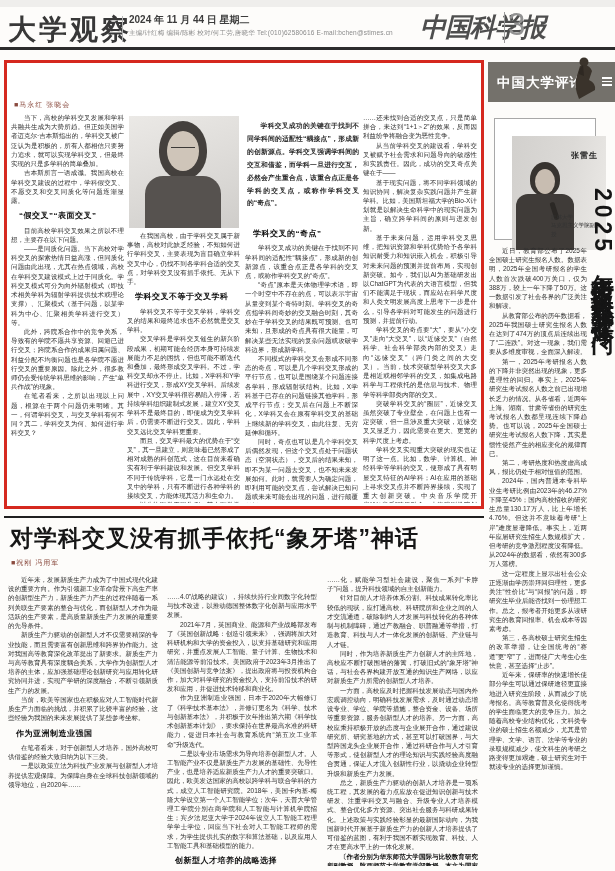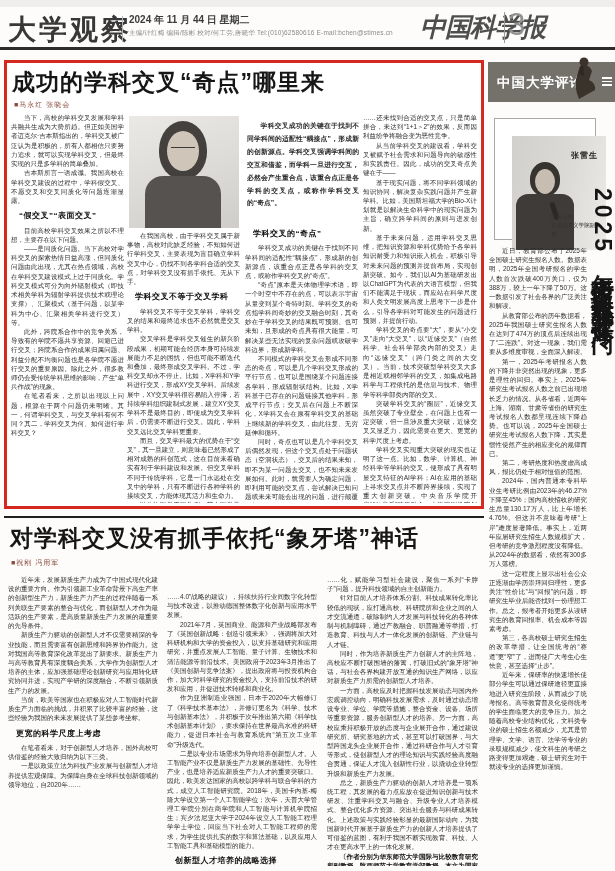--- a/index.html
+++ b/index.html
@@ -80,21 +80,20 @@
     <div class="mast-divider"></div>
     <div class="mast-date">2024 年 11 月 44 日  星期二</div>
     <div class="mast-staff">主编/计红梅 编辑/陈彬 校对/何工劳,唐晓华 Tel:(010)62580616 E-mail:bchen@stimes.cn</div>
     <div class="paper-logo">中国科学报</div>
     <div class="logo-divider"></div>
     <div class="page-num">3</div>
     <div class="mast-rule"></div>
   </header>
 
   <section class="main-article">
-    <h1>成功的学科交叉“奇点”哪里来</h1>
     <div class="byline">■马永红 张晓会</div>
     <div class="col c1">
         <p class="blk-p">当下，高校的学科交叉发展和学科共融共生成为大势所趋。但正如美国学者迈克尔·吉本斯指出的，学科交叉被广泛认为是积极的，所有人都相信只要努力追求，就可以实现学科交叉，但最终实现的只是多学科的简单叠加。</p>
         <p class="blk-p">吉本斯所言一语成谶。我国高校在学科交叉建设的过程中，学科假交叉、不愿交叉和交叉同质化等问题逐渐显露。</p>
         <h4 class="blk-h">“假交叉”“表面交叉”</h4>
         <p class="blk-p">目前高校学科交叉效果之所以不理想，主要存在以下问题。</p>
         <p class="blk-p">——是同质化问题。当下高校对学科交叉的探索热情日益高涨，但同质化问题由此出现，尤其在热点领域，高校在学科交叉建设模式上过于同质化。学科交叉模式可分为向外辐射模式（即技术相关学科为辐射学科提供技术或理论支撑）、汇聚模式（基于问题，以某学科为中心、汇聚相关学科进行交叉）等。</p>
         <p class="blk-p">此外，跨院系合作中的竞争关系，导致有的学院不愿共享资源、回避已进行交叉；跨院系合作的成果归属问题、利益分配不均衡问题也是各学院不愿进行交叉的重要原因。除此之外，很多教师仍会受传统学科思维的影响，产生“单兵作战”的现象。</p>
         <p class="blk-p">在笔者看来，之所以出现以上问题，根源在于两个问题仍未明晰。其一，何谓学科交叉，与交叉学科有何不同？其二，学科交叉为何、如何进行学科交叉？</p>
       </div>
@@ -133,21 +132,21 @@
 
   <div class="bottom-rule"></div>
 
   <section class="bottom-article">
     <h1>对学科交叉没有抓手依托“象牙塔”神话</h1>
     <div class="byline">■祝刚 冯用军</div>
     <div class="col b1">
         <p class="blk-p">近年来，发展新质生产力成为了中国式现代化建设的重要方向。作为引领新工业革命背景下高生产率的创新型生产力，新质生产力产生的过程伴随着一系列关联生产要素的整合与优化，而创新型人才作为最活跃的生产要素，是高质量新质生产力发展的最重要的先导条件。</p>
         <p class="blk-p">新质生产力驱动的创新型人才不仅需要精深的专业技能，而且需要富有创新思维和跨界协作能力。这对我国高等教育深化改革提出了新要求。新质生产力与高等教育具有深度耦合关系，大学作为创新型人才培养的主体，应加强基础理论创新研究与应用转化研究协同并进，实现产学研的深度融合，不断引领新质生产力的发展。</p>
         <p class="blk-p">当前，欧美等国家也在积极应对人工智能时代新质生产力面临的挑战，并积累了比较丰富的经验，这些经验为我国的未来发展提供了某些参考坐标。</p>
-        <h4 class="blk-h">更宽的科学尺度上考虑</h4>
+        <h4 class="blk-h">作为亚洲制造业强国</h4>
         <p class="blk-p">在笔者看来，对于创新型人才培养，国外高校可供借鉴的经验大致归纳为以下三类。</p>
         <p class="blk-p">一是以政策立法为科技产业发展与创新型人才培养提供宏观保障。为保障自身在全球科技创新领域的领导地位，自2020年……</p>
       </div>
     <div class="col b2">
         <p class="blk-pc">……4.0”战略的建议），持续扶持行业间数字化转型与技术改进，以推动德国整体数字化创新与应用水平发展。</p>
         <p class="blk-p">2021年7月，英国商业、能源和产业战略部发布了《英国创新战略：创造引领未来》，强调将加大对科研机构和大学的资金投入，以支持基础研究和应用研究，并重点发展人工智能、量子计算、生物技术和清洁能源等前沿技术。美国政府于2023年3月推出了《美国创新与竞争法案》，提出政府将与投资机构合作，加大对科学研究的资金投入，支持前沿技术的研发和应用，并促进技术转移和商业化。</p>
         <p class="blk-p">作为亚洲制造业强国，日本于2020年大幅修订了《科学技术基本法》，并修订更名为《科学、技术与创新基本法》，并积极于次年推出第六期《科学技术创新基本计划》，要求保持在世界最高水准的科研能力，促进日本社会与教育系统向“第五次工业革命”升级迭代。</p>
         <p class="blk-p">二是以专业市场需求为导向培养创新型人才。人工智能产业不仅是新质生产力发展的基础性、先导性产业，也是培养适应新质生产力人才的重要突破口。因此，欧美发达国家的高校以跨学科与联合学科的方式，成立人工智能研究院。2018年，美国卡内基-梅隆大学设立第一个人工智能学位；次年，天普大学管理工学院分别在商学院和人工智能与计算机学院招生；宾夕法尼亚大学于2024年设立人工智能工程理学学士学位，回应当下社会对人工智能工程师的需求，为学生提供扎实的数字和算法基础，以及应用人工智能工具和基础模型的能力。</p>
         <h4 class="blk-h">创新型人才培养的战略选择</h4>
         <p class="blk-p">当前，世界主要发达国家纷纷意识到促进传统生产力向新质生产力转型是引领世界科技领先地位的必然之路。以新质生产力促进创新人才培养，已然成为其科学技术发展的战略选择。</p>

